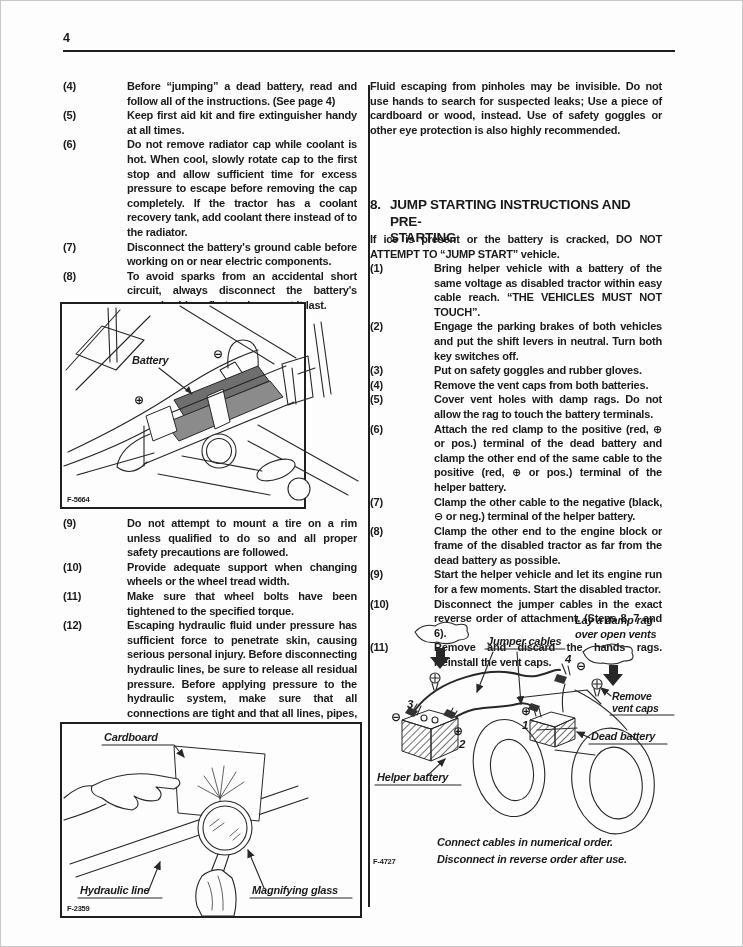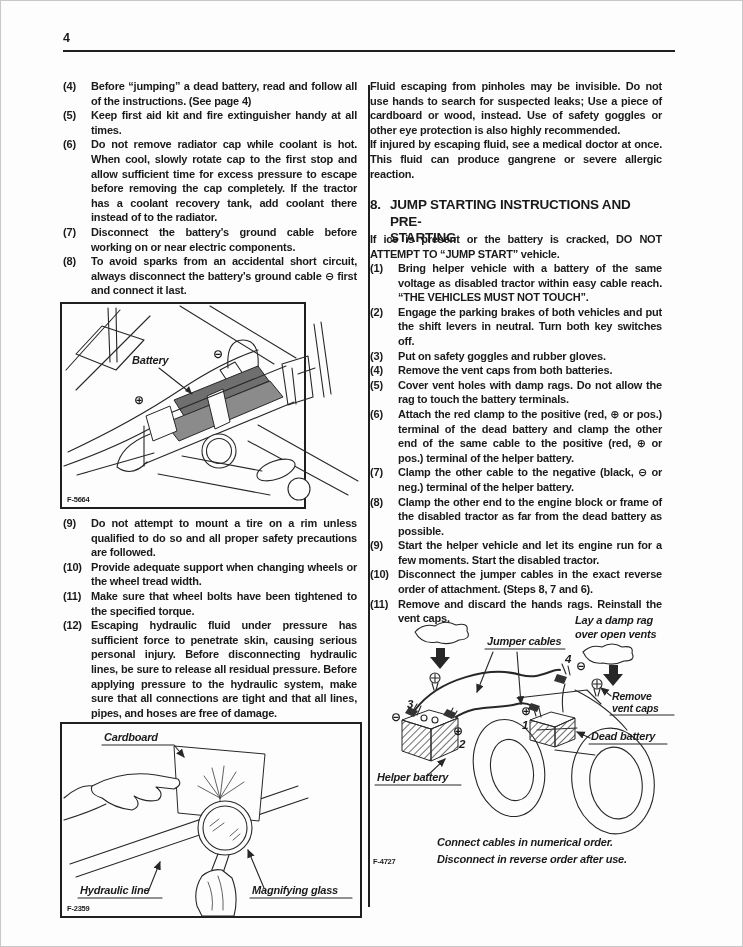--- a/index.html
+++ b/index.html
@@ -10,21 +10,21 @@
   }
   .pageno{position:absolute;left:62px;top:30px;font-size:12.5px;font-weight:bold;}
   .hrule{position:absolute;left:62px;top:49px;width:612px;height:2px;background:#1f1f1f;}
   .vdivider{position:absolute;left:367px;top:84px;width:2px;height:822px;background:#1f1f1f;}
   .col{position:absolute;top:78px;font-size:11px;font-weight:bold;line-height:14.6px;letter-spacing:-0.2px;}
   #leftcol{left:62px;width:294px;height:826px;}
   #rightcol{left:369px;width:292px;height:800px;}
   .block{position:absolute;left:0;width:100%;}
   .li{display:flex;}
   .li .num{flex:0 0 28px;}
-  .li .txt{flex:1;text-align:justify;}
+  .li .txt{flex:1;text-align:justify;margin-left:36px;}
   .para{text-align:justify;}
   .heading{display:flex;font-size:13.5px;line-height:16.5px;letter-spacing:-0.2px;}
   .heading .hnum{flex:0 0 20px;}
   .figbox{position:absolute;border:2px solid #1f1f1f;background:#fdfdfd;box-sizing:border-box;}
   svg{display:block;}
   svg *{vector-effect:non-scaling-stroke;}
   .ln{stroke:#272727;stroke-width:1.1;fill:none;stroke-linecap:round;stroke-linejoin:round;}
   .lnthin{stroke:#3a3a3a;stroke-width:0.8;fill:none;stroke-linecap:round;}
   .fillw{fill:#fdfdfd;}
   .flab{font:italic 600 11px "Liberation Sans","DejaVu Sans",sans-serif;fill:#1a1a1a;}
@@ -167,21 +167,20 @@
         <path class="ln" d="M202 164 L186 126" marker-end="url(#ah2)"></path>
         <text class="fno" x="5" y="187">F-2359</text>
       </svg>
     </div>
   </div>
 
   <div class="col" id="rightcol">
 
     <div class="block" style="top:0;">
       <div class="para">Fluid escaping from pinholes may be invisible. Do not use hands to search for suspected leaks; Use a piece of cardboard or wood, instead. Use of safety goggles or other eye protection is also highly recommended.</div>
-      <div class="para">If injured by escaping fluid, see a medical doctor at once. This fluid can produce gangrene or severe allergic reaction.</div>
     </div>
 
     <div class="block heading" style="top:118px;">
       <span class="hnum">8.</span>
       <span>
         <span>JUMP STARTING INSTRUCTIONS AND PRE-</span><br>
         <span>STARTING</span>
       </span>
     </div>
 

